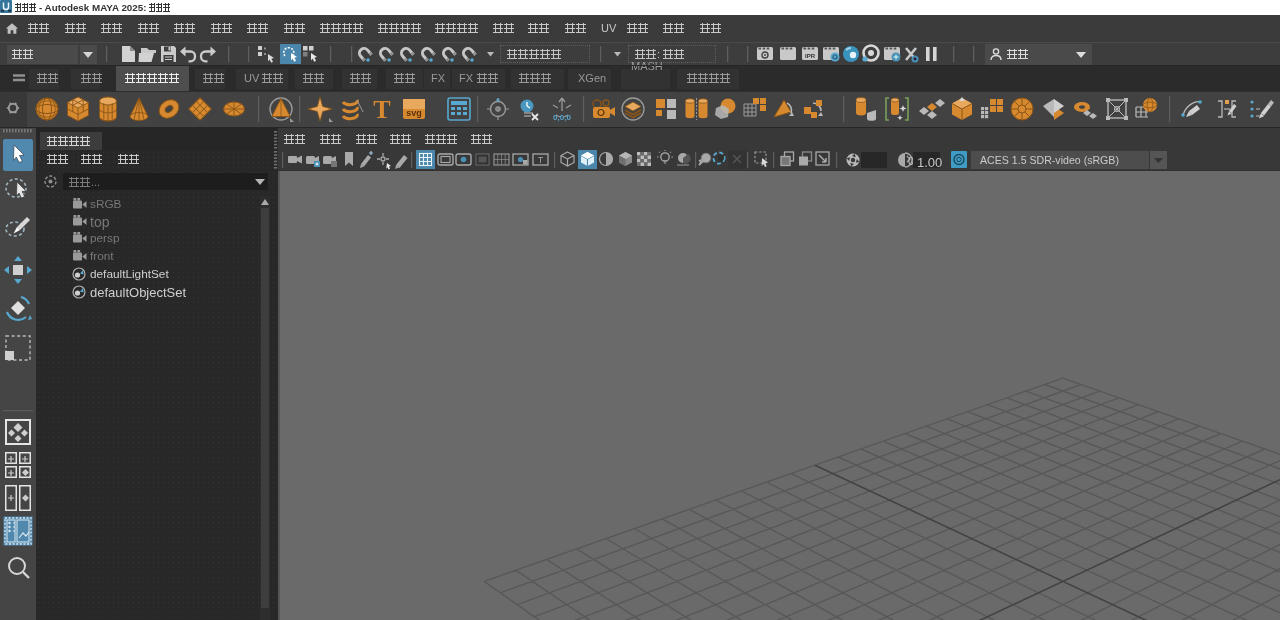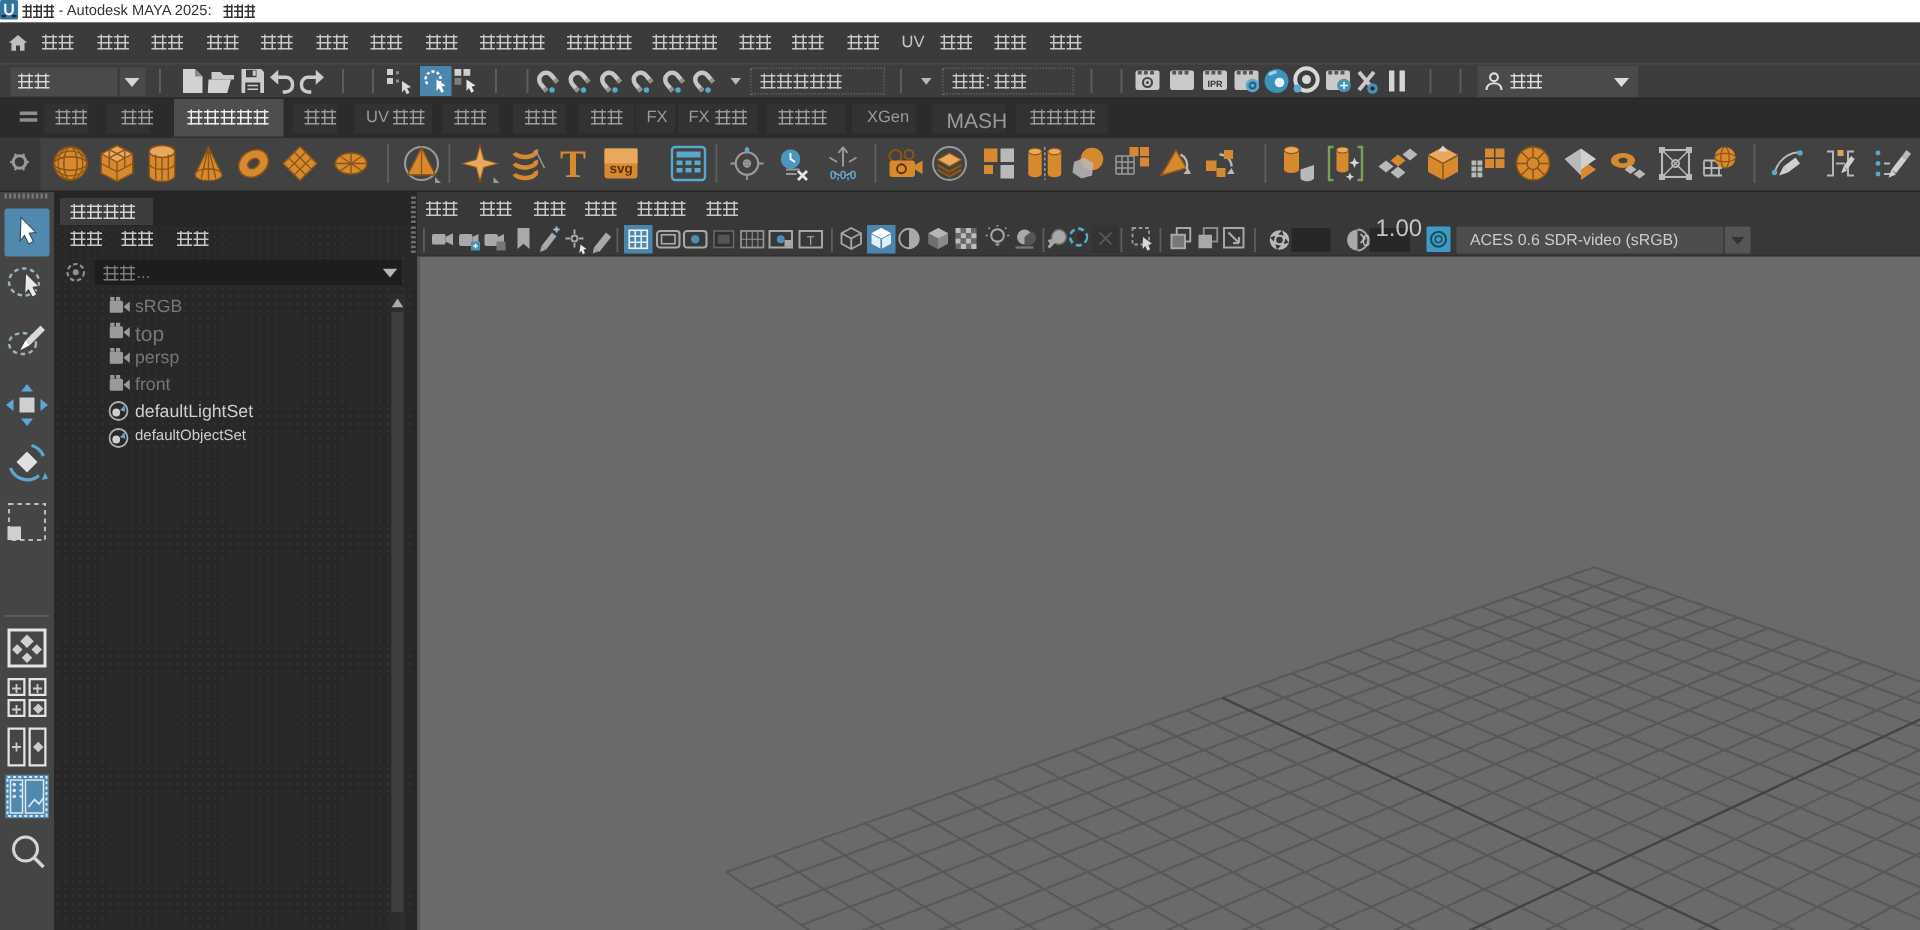--- a/index.html
+++ b/index.html
@@ -30,21 +30,21 @@
 <svg class="abs" style="left:0;top:0" width="12" height="13">
       <path d="M3.5 2.5 v4.5 a2.5 2.5 0 0 0 5 0 v-4.5" fill="none" stroke="#ecf5fa" stroke-width="1.5"></path>
       <rect x="1" y="10" width="3" height="1.5" fill="#223"></rect>
       <rect x="8" y="10" width="3" height="1.5" fill="#223"></rect>
     </svg>
 <span class="w ct" style="left:15px;top:3px;color:#333">
       <i class="c"></i>
       <i class="c"></i>
       <i class="c"></i>
     </span>
-<span class="t" style="left:39px;top:2px;color:#333;font-size:9.8px;font-weight:normal">- Autodesk MAYA 2025:</span>
+<span class="t" style="left:39px;top:2px;color:#333;font-size:9.8px;font-weight:bold">- Autodesk MAYA 2025:</span>
 <span class="w ct" style="left:149px;top:3px;color:#333">
       <i class="c"></i>
       <i class="c"></i>
       <i class="c"></i>
     </span>
 <svg class="abs" style="left:5px;top:22px" width="14" height="13" viewBox="0 0 16 14">
       <path d="M8 1 L15 7 H13 V13 H9.5 V9 H6.5 V13 H3 V7 H1 Z" fill="#c0c0c0"></path>
     </svg>
 <span class="w" style="left:28px;top:23px;color:#c8c8c8">
       <i class="c"></i>
@@ -337,21 +337,21 @@
       <i class="c"></i>
       <i class="c"></i>
     </span>
 <span class="t" style="left:431px;top:72px;color:#9a9a9a;font-size:11px">FX</span>
 <span class="t" style="left:459px;top:72px;color:#9a9a9a;font-size:11px">FX </span>
 <span class="w" style="left:477px;top:73px;color:#9a9a9a">
       <i class="c"></i>
       <i class="c"></i>
     </span>
 <span class="t" style="left:578px;top:72px;color:#9a9a9a;font-size:11px">XGen</span>
-<span class="t" style="left:631px;top:72px;color:#9a9a9a;font-size:14px">MASH</span>
+<span class="t" style="left:631px;top:60px;color:#9a9a9a;font-size:11px">MASH</span>
 <svg class="abs" style="left:0;top:0" width="1280" height="128" viewBox="0 0 1280 128">
       <g transform="translate(13,108)">
         <circle cx="0" cy="0" r="4.2" fill="none" stroke="#9a9a9a" stroke-width="2"></circle>
         <g stroke="#9a9a9a" stroke-width="1.6">
           <line x1="4.20" y1="0.00" x2="6.20" y2="0.00"></line>
           <line x1="2.10" y1="3.65" x2="3.10" y2="5.39"></line>
           <line x1="-2.10" y1="3.65" x2="-3.10" y2="5.39"></line>
           <line x1="-4.20" y1="0.00" x2="-6.20" y2="0.00"></line>
           <line x1="-2.10" y1="-3.65" x2="-3.10" y2="-5.39"></line>
           <line x1="2.10" y1="-3.65" x2="3.10" y2="-5.39"></line>
@@ -797,21 +797,21 @@
       <circle cx="7" cy="7" r="6" fill="none" stroke="#b0b0b0" stroke-width="1.2"></circle>
       <circle cx="5.5" cy="8" r="2.6" fill="#cfcfcf"></circle>
       <path d="M8 6.5 L11 3 L11.5 7.5 Z" fill="#58a8cf"></path>
     </svg>
 <span class="t" style="left:90px;top:267px;color:#cfcfcf;font-size:11.8px">defaultLightSet</span>
 <svg class="abs" style="left:72px;top:285px" width="14" height="14" viewBox="0 0 14 14">
       <circle cx="7" cy="7" r="6" fill="none" stroke="#b0b0b0" stroke-width="1.2"></circle>
       <circle cx="5.5" cy="8" r="2.6" fill="#cfcfcf"></circle>
       <path d="M8 6.5 L11 3 L11.5 7.5 Z" fill="#58a8cf"></path>
     </svg>
-<span class="t" style="left:90px;top:285px;color:#cfcfcf;font-size:10px">defaultObjectSet</span>
+<span class="t" style="left:90px;top:285px;color:#cfcfcf;font-size:13px">defaultObjectSet</span>
 <span class="w" style="left:284px;top:134px;color:#c8c8c8">
       <i class="c"></i>
       <i class="c"></i>
     </span>
 <span class="w" style="left:320px;top:134px;color:#c8c8c8">
       <i class="c"></i>
       <i class="c"></i>
     </span>
 <span class="w" style="left:356px;top:134px;color:#c8c8c8">
       <i class="c"></i>
@@ -1007,23 +1007,23 @@
       </g>
       <g transform="translate(951,151)">
         <rect x="0" y="0" width="16" height="17" rx="1" fill="#3e9bc4"></rect>
         <circle cx="8" cy="8.5" r="5" fill="none" stroke="#1c4a5e" stroke-width="1.4"></circle>
         <circle cx="8" cy="8.5" r="2.2" fill="none" stroke="#1c4a5e" stroke-width="1"></circle>
       </g>
     </svg>
 <div class="abs" style="left:861px;top:152px;width:26px;height:16px;background:#272727"></div>
 <span class="t" style="left:908px;top:155px;color:#c5c5c5;font-size:10.5px">0.00</span>
 <div class="abs" style="left:913px;top:152px;width:27px;height:16px;background:#272727"></div>
-<span class="t" style="left:917px;top:144px;color:#c5c5c5;font-size:16px">1.00</span>
+<span class="t" style="left:917px;top:155px;color:#c5c5c5;font-size:13px">1.00</span>
 <div class="abs" style="left:971px;top:151px;width:178px;height:18px;background:#4d4d4d"></div>
-<span class="t" style="left:980px;top:154px;color:#cbcbcb;font-size:10.6px">ACES 0.6 SDR-video (sRGB)</span>
+<span class="t" style="left:980px;top:154px;color:#cbcbcb;font-size:10.6px">ACES 1.5 SDR-video (sRGB)</span>
 <div class="abs" style="left:1150px;top:151px;width:17px;height:18px;background:#555"></div>
 <svg class="abs" style="left:1154px;top:158px" width="9" height="5">
       <path d="M0 0 H9 L4.5 5 Z" fill="#333"></path>
     </svg>
 <div class="abs" style="left:0;top:127px;width:1280px;height:1px;background:#262626"></div>
 <div class="abs" style="left:278px;top:170px;width:1002px;height:1px;background:#303030"></div>
 <div class="abs" style="left:0;top:65px;width:1280px;height:1px;background:#262626"></div>
 <div class="abs" style="left:0;top:91px;width:1280px;height:1px;background:#2e2e2e"></div>
 <svg class="abs" style="left:278px;top:171px" width="1002" height="449" viewBox="0 0 1002 449">
 <rect x="0" y="0" width="2" height="449" fill="#555"></rect>

